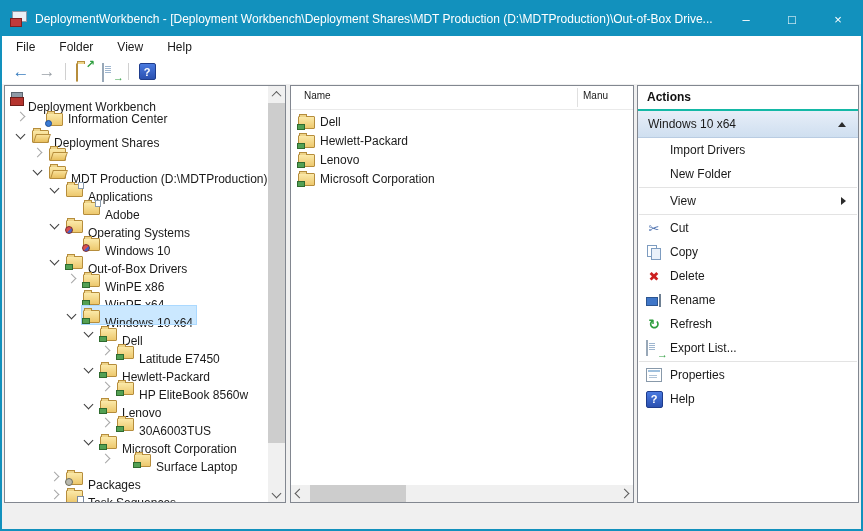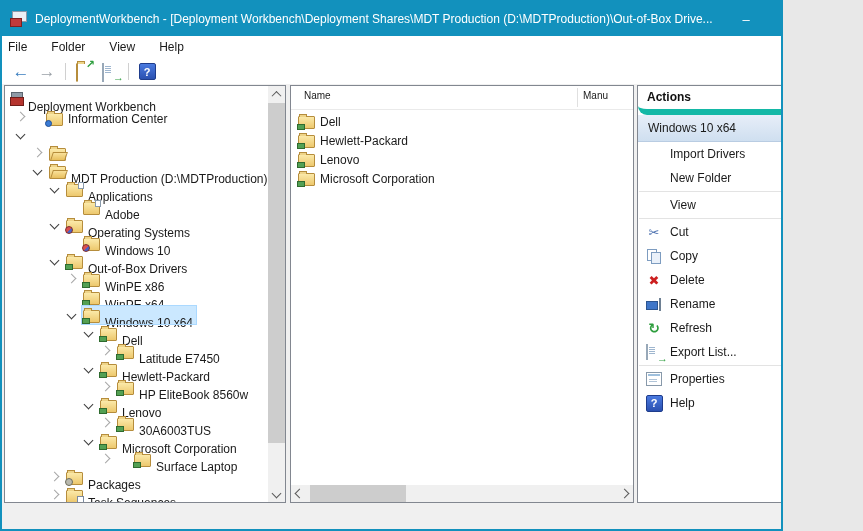--- a/index.html
+++ b/index.html
@@ -1,28 +1,28 @@
 <!DOCTYPE html>
 <html><head>
 <meta charset="utf-8">
 <style>
   html,body{margin:0;padding:0;background:#e8e8e8;font-family:"Liberation Sans","DejaVu Sans",sans-serif;}
-  .win{position:relative;width:783px;height:531px;border:2px solid #1291bd;box-sizing:border-box;background:#f0f0f0;overflow:hidden;}
+  .win{position:relative;width:863px;height:531px;border:2px solid #1291bd;box-sizing:border-box;background:#f0f0f0;overflow:hidden;}
   
   .titlebar{position:absolute;left:0;top:0;width:859px;height:34px;background:#1291bd;display:flex;align-items:center;}
   .titlebar .title{color:#fff;font-size:12px;margin-left:8px;white-space:nowrap;overflow:hidden;flex:1;}
   .mmcic{position:relative;width:17px;height:16px;margin-left:8px;flex:0 0 auto;}
   .mmcic::before{content:"";position:absolute;top:0;left:2px;width:13px;height:9px;background:#eceff4;border:1px solid #8d98a8;}
   .mmcic::after{content:"";position:absolute;bottom:0;left:0;width:10px;height:7px;background:#c03a3a;border:1px solid #7e1f1f;}
   .winbtns{display:flex;height:34px;}
   .wbtn{width:46px;height:34px;display:flex;align-items:center;justify-content:center;color:#fff;font-size:13px;cursor:default;}
   
   .menubar{position:absolute;left:0;top:34px;width:859px;height:23px;background:#fff;display:flex;align-items:center;border-bottom:1px solid #ededed;}
   .menuitem{font-size:12px;color:#1a1a1a;padding:0 12px;line-height:23px;}
-  .menuitem:first-child{padding-left:6px;}
+  .menuitem:first-child{padding-left:14px;}
   
   .toolbar{position:absolute;left:0;top:57px;width:859px;height:25px;background:#fff;border-bottom:1px solid #d7d7d7;display:flex;align-items:center;}
   .tbtn{height:22px;min-width:24px;display:flex;align-items:center;justify-content:center;margin:0 1px;}
   .tsep{width:1px;height:17px;background:#d0d0d0;margin:0 5px;}
   .arrow-gly{font-size:17px;font-weight:bold;line-height:1;}
   .back-col{color:#3a7ebf;} .fwd-col{color:#9aa0a6;}
   .hlpic{width:15px;height:15px;background:linear-gradient(#4a7ae0,#2a50b0);color:#fff;font-weight:bold;font-size:11px;display:flex;align-items:center;justify-content:center;border:1px solid #1e3c8c;border-radius:2px;}
   
   .icw{position:relative;width:18px;height:15px;display:inline-flex;align-items:flex-end;flex:0 0 auto;}
   .fi{position:relative;width:15px;height:11px;background:linear-gradient(#fbe9a9,#edc86d);border:1px solid #b68d3c;border-radius:1px;}
@@ -64,21 +64,21 @@
   .hsb{position:absolute;left:0;right:0;bottom:0;height:17px;background:#f0f0f0;}
   .hthumb{position:absolute;top:0;height:17px;background:#cdcdcd;}
   
   .colhdr{position:relative;height:23px;border-bottom:1px solid #eaeaea;font-size:10px;color:#1a1a1a;}
   .colhdr .c1{position:absolute;left:13px;top:4px;}
   .colhdr .c2{position:absolute;left:292px;top:4px;white-space:nowrap;overflow:hidden;width:48px;}
   .coldiv{position:absolute;left:286px;top:2px;height:19px;width:1px;background:#e0e0e0;}
   .lrow{position:absolute;left:7px;height:19px;display:flex;align-items:center;font-size:12px;color:#1a1a1a;white-space:nowrap;}
   .lrow .lbl{margin-left:4px;}
   
-  .act-title{height:23px;line-height:23px;font-size:12px;font-weight:bold;color:#111;padding-left:9px;border-bottom:6px solid #14b8a6;border-radius:9px;}
+  .act-title{height:23px;line-height:23px;font-size:12px;font-weight:bold;color:#111;padding-left:9px;border-bottom:2px solid #14b8a6;}
   .act-group{position:relative;height:26px;line-height:26px;font-size:12px;color:#1a1a1a;background:linear-gradient(#e7eef8,#cfdff0);border-bottom:1px solid #b9cce2;padding-left:10px;}
   .tri-up{position:absolute;right:12px;top:11px;width:0;height:0;border-left:4px solid transparent;border-right:4px solid transparent;border-bottom:5px solid #2b2b2b;}
   .tri-right{position:absolute;right:12px;top:8px;width:0;height:0;border-top:4px solid transparent;border-bottom:4px solid transparent;border-left:5px solid #2b2b2b;}
   .arow{position:relative;height:24px;display:flex;align-items:center;font-size:12px;color:#1a1a1a;}
   .arow .aic{width:20px;margin-left:6px;display:flex;align-items:center;justify-content:center;flex:0 0 auto;}
   .arow .albl{margin-left:6px;}
   .arow.noicon .albl{margin-left:32px;}
   .asep{height:1px;background:#e3e3e3;margin:1px 1px;}
   .gly{line-height:1;}
   .cut-col{color:#4a6fae;font-size:13px;}
@@ -157,20 +157,26 @@
               <span class="icw">
                 <span class="fi f-info">
                   <span class="bdg"></span>
                 </span>
               </span>
               <span class="lbl">Information Center</span>
             </span>
           </div>
           <div class="trow" style="top: 40px;">
             <span class="chev expanded" style="left: 12px;"></span>
+            <span class="node" style="left: 26px;">
+              <span class="icw">
+                <span class="fi f-open"></span>
+              </span>
+              <span class="lbl">Deployment Shares</span>
+            </span>
           </div>
           <div class="trow" style="top: 58px;">
             <span class="chev collapsed" style="left: 29px;"></span>
             <span class="node" style="left: 43px;">
               <span class="icw">
                 <span class="fi f-open"></span>
               </span>
             </span>
           </div>
           <div class="trow" style="top: 76px;">

